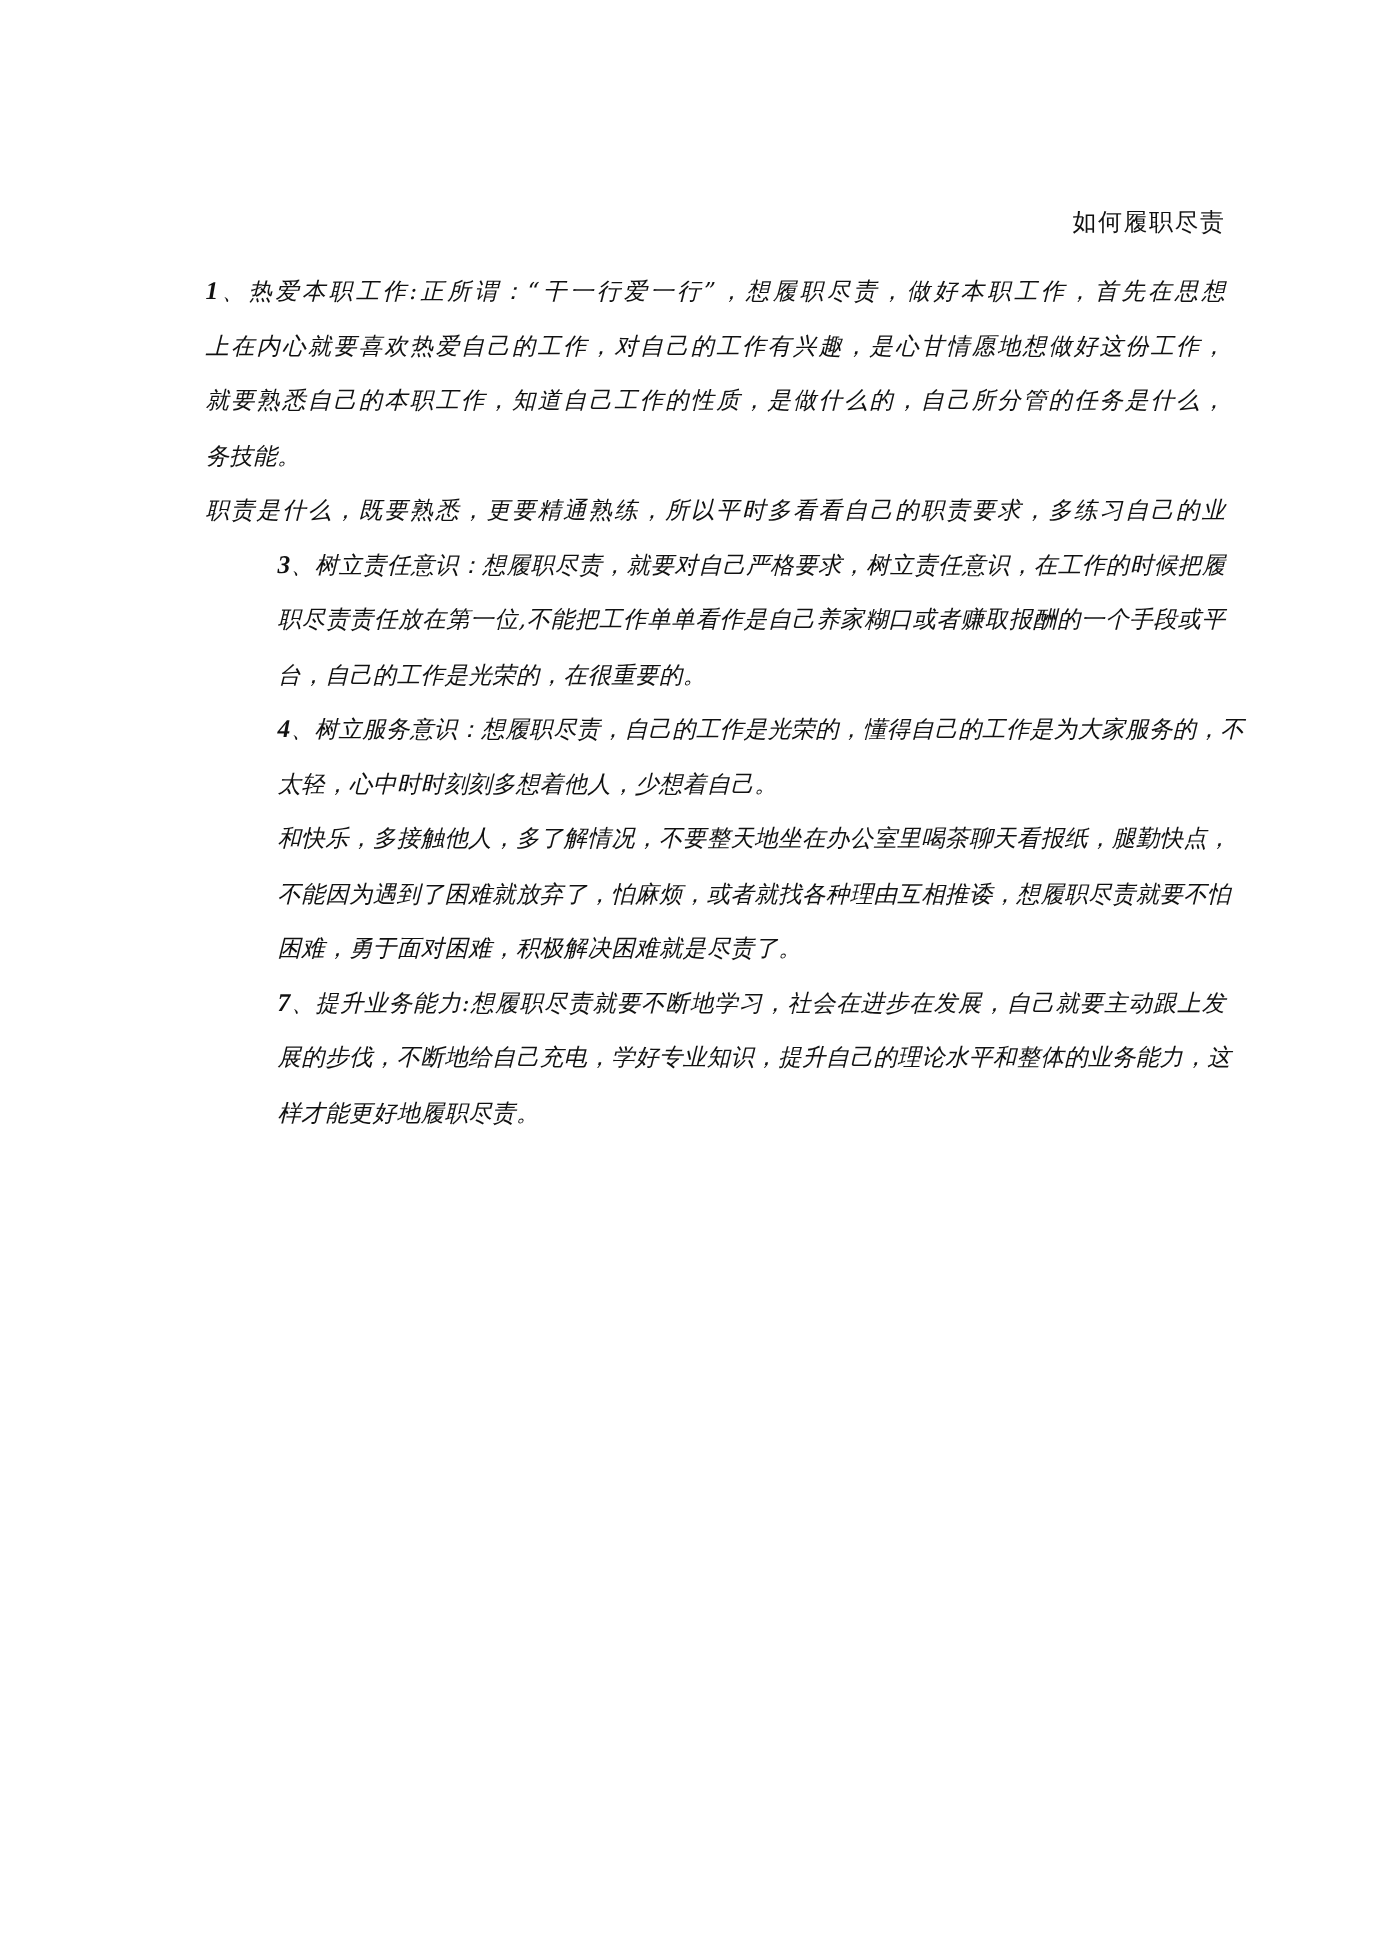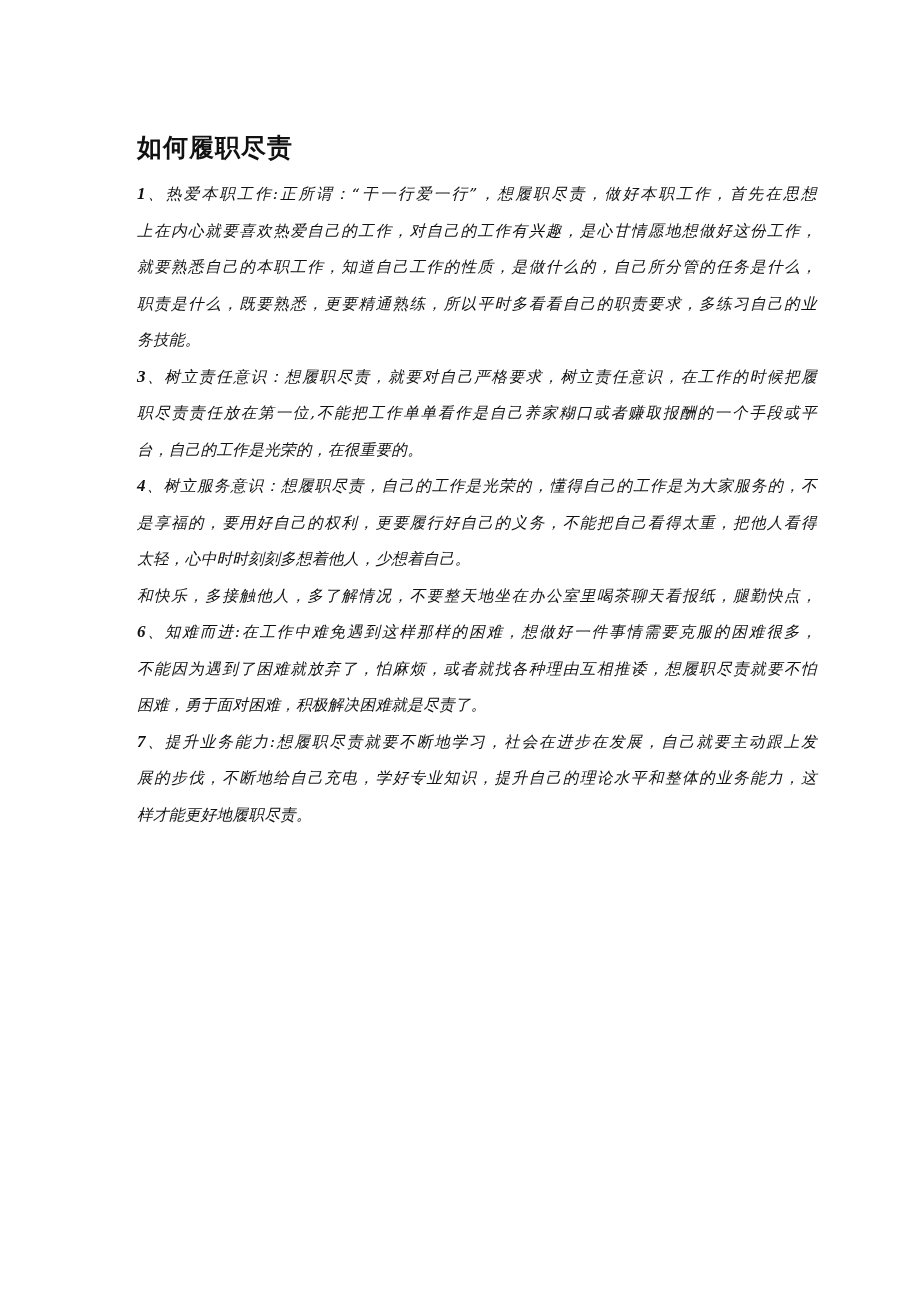--- a/index.html
+++ b/index.html
@@ -1,57 +1,55 @@
 <!DOCTYPE html>
 <html><head>
 <meta charset="utf-8">
 <style>
   html, body { margin: 0; padding: 0; background: #ffffff; }
   body { width: 920px; height: 1301px; position: relative; overflow: hidden;
          font-family: "DejaVu Serif", "Liberation Serif", serif; color: #111; }
   .page { position: absolute; left: 137px; top: 128px; width: 680px; }
-  .title { text-align: left; font-size: 25px; height: 40px; line-height: 40px; margin: 0 0 8px 0; font-weight: bold; letter-spacing: 1px; }
+  .title { text-align: right; font-size: 16px; height: 40px; line-height: 40px; margin: 0 0 8px 0; font-weight: normal; letter-spacing: 1px; }
   .para { font-size: 15.6px; line-height: 36.5px; margin: 0; text-align: justify; text-align-last: left; letter-spacing: 0.3px; font-style: italic; }
-  .para + .para { margin-top: 0; }
+  .para + .para { margin-top: 0; margin-left: 48px; }
   .num { font-family: "Liberation Serif", serif; font-weight: bold; font-size: 17px; }
   .line { display: block; white-space: nowrap; text-align-last: justify; text-align: justify; }
   .line.last { text-align-last: left; }
 </style>
 </head>
 <body>
 
 <div class="page">
   <h1 class="title">如何履职尽责</h1>
 
   <div class="para">
     <span class="line"><span class="num">1</span><span>、热爱本职工作:正所谓：“干一行爱一行”，想履职尽责，做好本职工作，首先在思想</span></span>
     <span class="line"><span>上在内心就要喜欢热爱自己的工作，对自己的工作有兴趣，是心甘情愿地想做好这份工作，</span></span>
     <span class="line"><span>就要熟悉自己的本职工作，知道自己工作的性质，是做什么的，自己所分管的任务是什么，</span></span>
+    <span class="line last"><span>务技能。</span></span>
     <span class="line"><span>职责是什么，既要熟悉，更要精通熟练，所以平时多看看自己的职责要求，多练习自己的业</span></span>
-    <span class="line last"><span>务技能。</span></span>
   </div>
 
   <div class="para">
     <span class="line"><span class="num">3</span><span>、树立责任意识：想履职尽责，就要对自己严格要求，树立责任意识，在工作的时候把履</span></span>
     <span class="line"><span>职尽责责任放在第一位,不能把工作单单看作是自己养家糊口或者赚取报酬的一个手段或平</span></span>
     <span class="line last"><span>台，自己的工作是光荣的，在很重要的。</span></span>
   </div>
 
   <div class="para">
     <span class="line"><span class="num">4</span><span>、树立服务意识：想履职尽责，自己的工作是光荣的，懂得自己的工作是为大家服务的，不</span></span>
-    <span class="line"><span>是享福的，要用好自己的权利，更要履行好自己的义务，不能把自己看得太重，把他人看得</span></span>
     <span class="line last"><span>太轻，心中时时刻刻多想着他人，少想着自己。</span></span>
   </div>
 
   <div class="para">
     <span class="line"><span>和快乐，多接触他人，多了解情况，不要整天地坐在办公室里喝茶聊天看报纸，腿勤快点，</span></span>
   </div>
 
   <div class="para">
-    <span class="line"><span class="num">6</span><span>、知难而进:在工作中难免遇到这样那样的困难，想做好一件事情需要克服的困难很多，</span></span>
     <span class="line"><span>不能因为遇到了困难就放弃了，怕麻烦，或者就找各种理由互相推诿，想履职尽责就要不怕</span></span>
     <span class="line last"><span>困难，勇于面对困难，积极解决困难就是尽责了。</span></span>
   </div>
 
   <div class="para">
     <span class="line"><span class="num">7</span><span>、提升业务能力:想履职尽责就要不断地学习，社会在进步在发展，自己就要主动跟上发</span></span>
     <span class="line"><span>展的步伐，不断地给自己充电，学好专业知识，提升自己的理论水平和整体的业务能力，这</span></span>
     <span class="line last"><span>样才能更好地履职尽责。</span></span>
   </div>
 </div>

